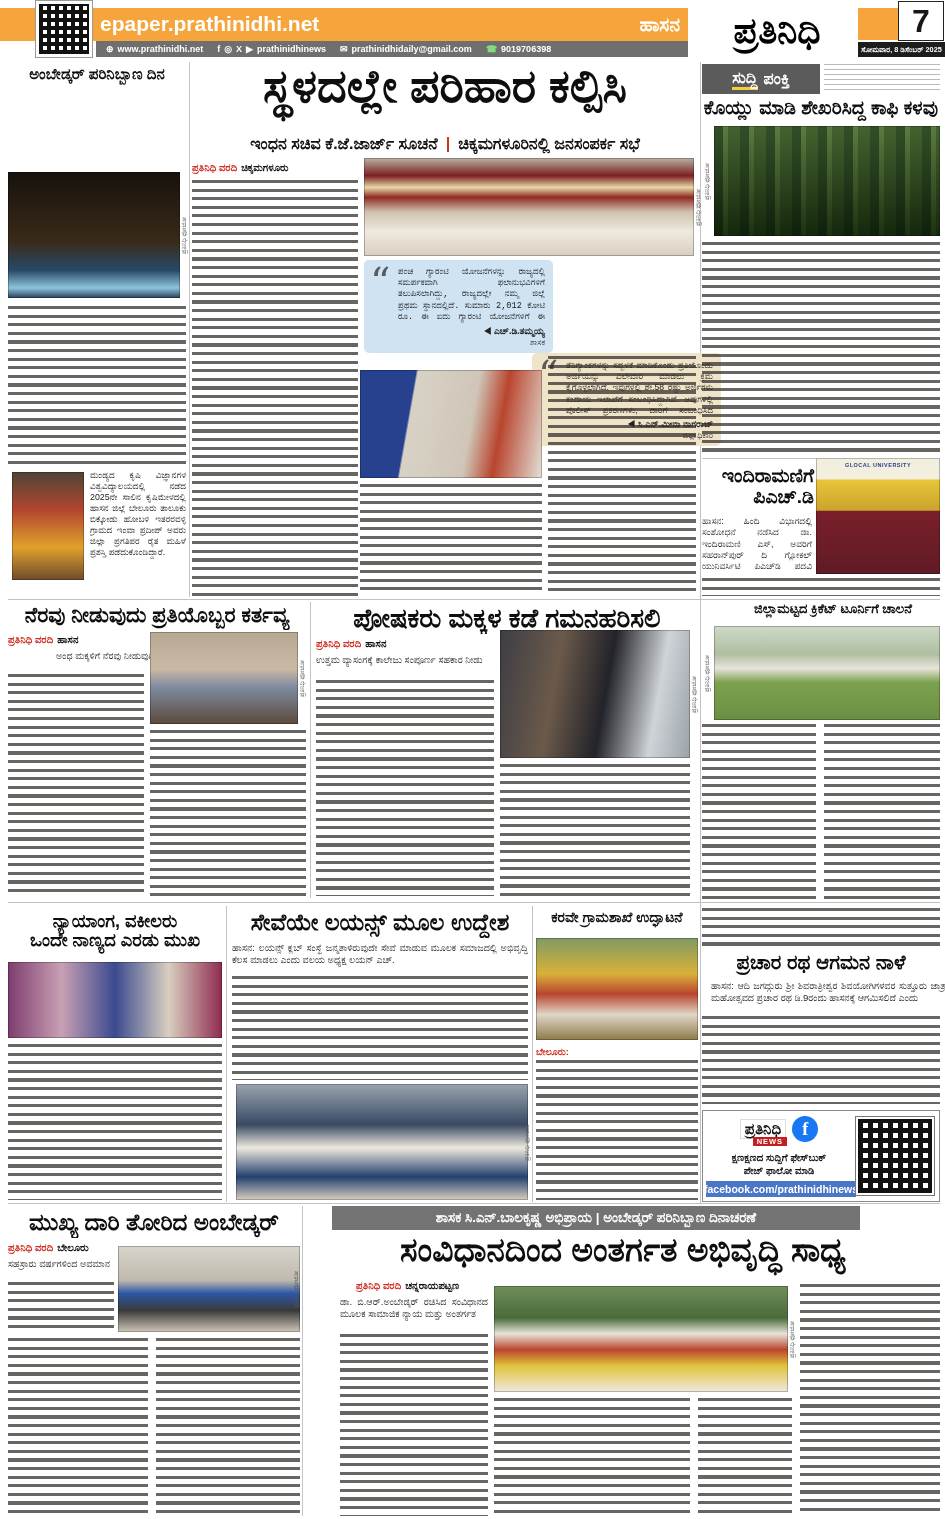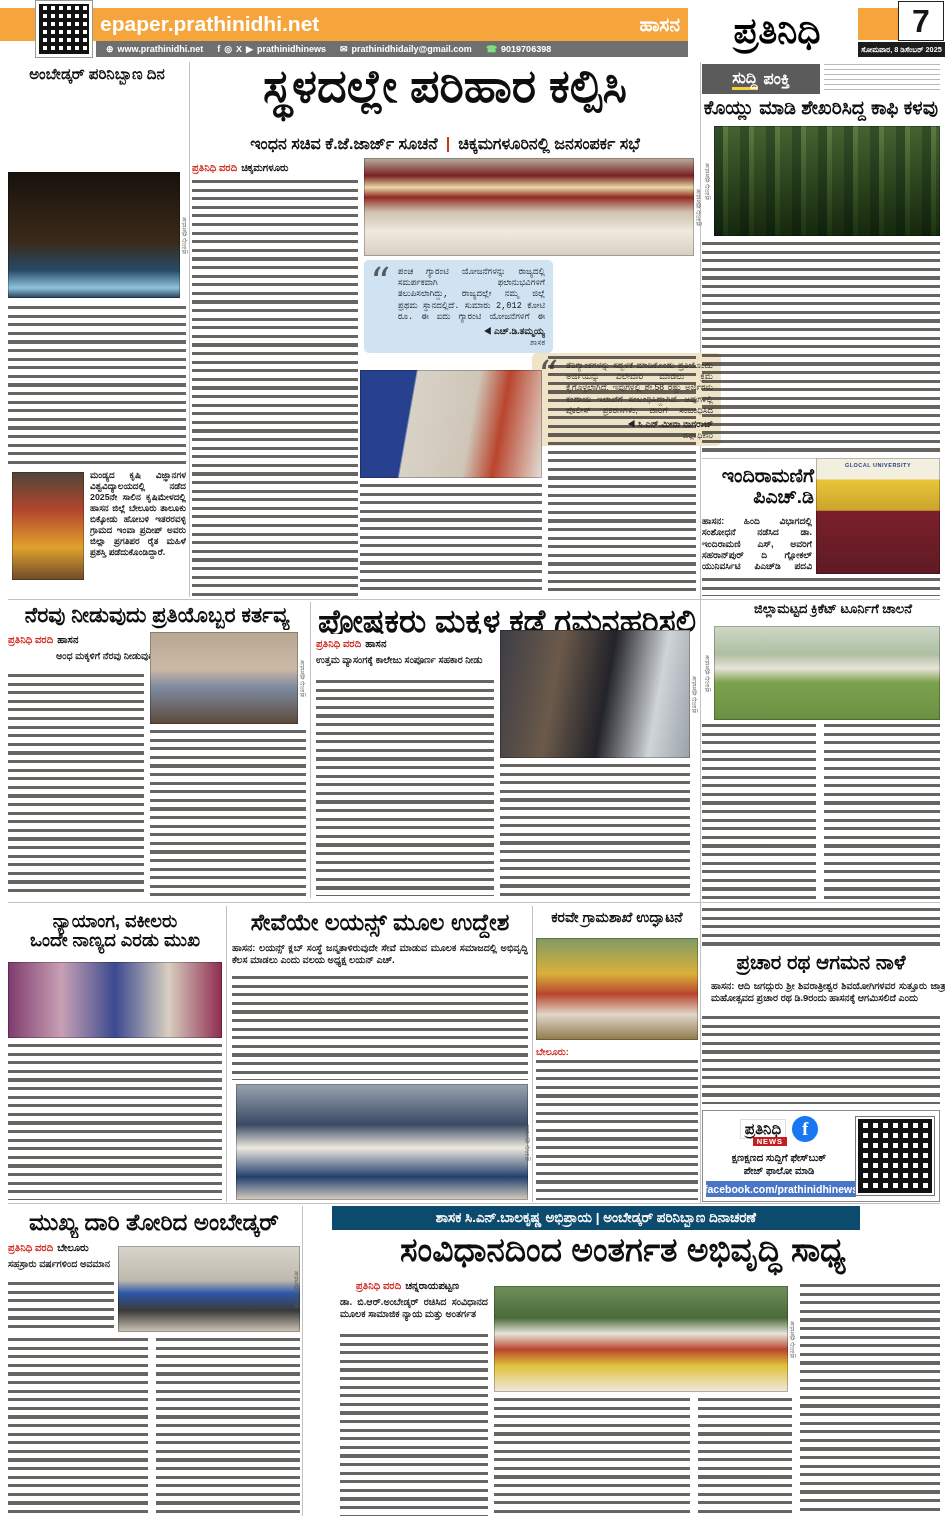--- a/index.html
+++ b/index.html
@@ -3,21 +3,21 @@
 <meta charset="utf-8">
 <style>
   html,body{margin:0;padding:0;background:#ffffff;}
   #page{position:relative;width:945px;height:1519px;background:#fff;overflow:hidden;
         font-family:"Liberation Sans", sans-serif;color:#161616;}
   .abs{position:absolute;}
   .hl{font-weight:bold;color:#0e0e0e;line-height:1.08;text-align:center;}
   .byline{font-size:10px;font-weight:bold;}
   .byline .ag{color:#d03126;}
   .byline .pl{color:#111;margin-left:4px;}
-  .lead{font-size:9.5px;text-align:justify;line-height:1.25;color:#222;font-weight:bold;}
+  .lead{font-size:9.5px;text-align:justify;line-height:1.25;color:#222;}
   .skel{background-image:repeating-linear-gradient(to bottom,
         rgba(45,42,38,.72) 0px, rgba(45,42,38,.72) 3.1px,
         transparent 3.1px, transparent 8.6px);}
   .photo{background:#cfc8bb;box-shadow:0 0 0 1px rgba(0,0,0,.25) inset;}
   .vcap{writing-mode:vertical-rl;transform:rotate(180deg);font-size:6.5px;color:#555;
         text-align:center;line-height:1;}
   .vr{background:#c2c2c2;width:1px;}
   .hr{background:#c2c2c2;height:1px;}
   
   .orange{background:#f5a53c;}
@@ -36,21 +36,21 @@
   .qbox{border-radius:5px;padding:7px 8px 4px 34px;font-size:8.6px;text-align:justify;
         line-height:1.3;color:#222;position:relative;}
   .qmark{position:absolute;left:6px;top:2px;font-size:40px;color:#5a5a5a;
          font-family:"DejaVu Serif", serif;line-height:1;}
   .qsig{text-align:right;font-weight:bold;font-size:9px;margin-top:3px;}
   .qrole{text-align:right;font-size:8px;color:#333;}
   
   .suddi{background:#5b5b5b;color:#fff;font-weight:bold;font-size:16px;
          display:flex;align-items:center;justify-content:center;}
   .linesdeco{background:repeating-linear-gradient(to bottom,#b9b9b9 0 1px,transparent 1px 5px);}
-  .kicker{background:#0c4a6e;color:#fff;font-weight:bold;font-size:13.5px;
+  .kicker{background:#737373;color:#fff;font-weight:bold;font-size:13.5px;
           display:flex;align-items:center;justify-content:center;}
   
   .fbbox{border:1px solid #8a8a8a;background:#fff;}
   .fbbrand{font-weight:bold;font-size:15px;color:#111;background:#fff;border:1px solid #ddd;
            padding:0 4px;position:relative;}
   .fbnews{background:#c41f1f;color:#fff;font-size:7.5px;font-weight:bold;padding:0 4px;
           letter-spacing:1px;}
   .fbcircle{width:26px;height:26px;border-radius:50%;background:#1877f2;color:#fff;
             font-weight:bold;font-size:18px;display:flex;align-items:center;justify-content:center;
             font-family:"Liberation Serif", serif;}
@@ -164,21 +164,21 @@
   <div class="abs hl" style="left:8px;top:604px;width:298px;height:26px;font-size:21px;white-space:nowrap;overflow:hidden;">ನೆರವು ನೀಡುವುದು ಪ್ರತಿಯೊಬ್ಬರ ಕರ್ತವ್ಯ</div>
   <div class="abs byline" style="left:8px;top:634px;width:180px;">
     <span class="ag">ಪ್ರತಿನಿಧಿ ವರದಿ</span><span class="pl">ಹಾಸನ</span>
   </div>
   <div class="abs lead" style="left:8px;top:650px;width:136px;height:22px;overflow:hidden;margin-left:48px;">ಅಂಧ ಮಕ್ಕಳಿಗೆ ನೆರವು ನೀಡುವುದು ಕೇವಲ</div>
   <div class="abs skel" style="left:8px;top:674px;width:136px;height:222px;"></div>
   <div class="abs photo" style="left:150px;top:632px;width:148px;height:92px;background:linear-gradient(180deg,#b7a893 0%,#cbb9a4 40%,#7e8ba0 60%,#5b4a3a 100%);"></div>
   <div class="abs vcap" style="left:299px;top:634px;height:88px;">ಪ್ರತಿನಿಧಿ ಫೋಟೋ</div>
   <div class="abs skel" style="left:150px;top:730px;width:156px;height:166px;"></div>
 
-  <div class="abs hl" style="left:316px;top:604px;width:382px;height:30px;font-size:32px;white-space:nowrap;overflow:hidden;">ಪೋಷಕರು ಮಕ್ಕಳ ಕಡೆ ಗಮನಹರಿಸಲಿ</div>
+  <div class="abs hl" style="left:316px;top:604px;width:382px;height:30px;font-size:26px;white-space:nowrap;overflow:hidden;">ಪೋಷಕರು ಮಕ್ಕಳ ಕಡೆ ಗಮನಹರಿಸಲಿ</div>
   <div class="abs byline" style="left:316px;top:638px;width:180px;">
     <span class="ag">ಪ್ರತಿನಿಧಿ ವರದಿ</span><span class="pl">ಹಾಸನ</span>
   </div>
   <div class="abs lead" style="left:316px;top:654px;width:178px;height:24px;overflow:hidden;">ಉತ್ತಮ ವ್ಯಾಸಂಗಕ್ಕೆ ಕಾಲೇಜು ಸಂಪೂರ್ಣ ಸಹಕಾರ ನೀಡು</div>
   <div class="abs skel" style="left:316px;top:680px;width:178px;height:216px;"></div>
   <div class="abs photo" style="left:500px;top:630px;width:190px;height:128px;background:linear-gradient(100deg,#3d3d45 0%,#6b5a4a 30%,#23232a 55%,#cfd4d8 80%,#9aa2a8 100%);"></div>
   <div class="abs vcap" style="left:691px;top:632px;height:124px;">ಪ್ರತಿನಿಧಿ ಫೋಟೋ</div>
   <div class="abs skel" style="left:500px;top:764px;width:190px;height:132px;"></div>
 
   <div class="abs hl" style="left:714px;top:602px;width:238px;height:22px;font-size:13px;white-space:nowrap;overflow:hidden;">ಜಿಲ್ಲಾಮಟ್ಟದ ಕ್ರಿಕೆಟ್ ಟೂರ್ನಿಗೆ ಚಾಲನೆ</div>

